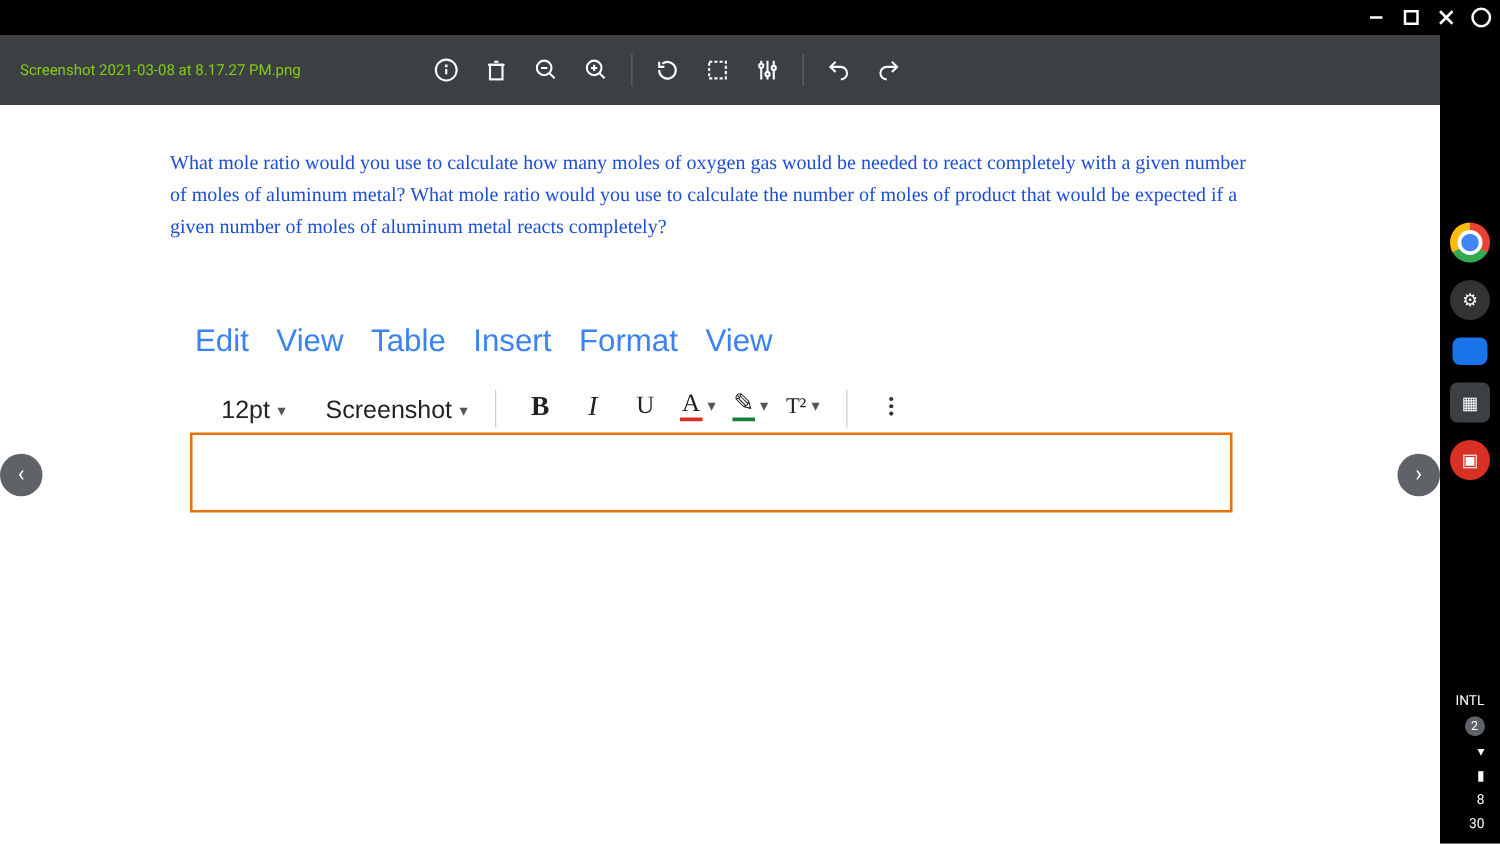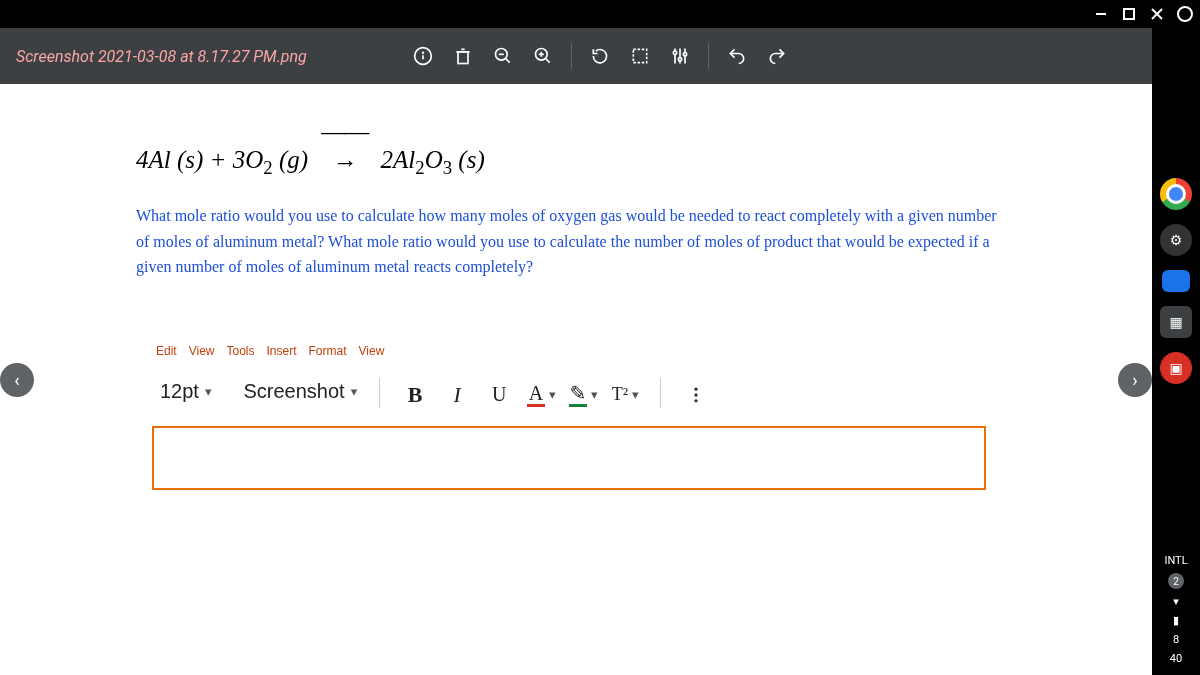--- a/index.html
+++ b/index.html
@@ -14,21 +14,21 @@
   justify-content: flex-end; align-items: center;
   padding: 0 6px; gap: 10px; color: #fff;
 }
 .topbar .wicon { width: 18px; height: 18px; display: flex; align-items:center; justify-content:center; }
 .topbar .circle { width: 16px; height: 16px; border: 2px solid #fff; border-radius: 50%; }
 .toolbar {
   height: 56px; background: #3c4043; color: #fff;
   display: flex; align-items: center; padding: 0 10px;
   gap: 4px;
 }
-.filename { font-size: 16px; color: #fca5a5; flex: 0 0 auto; padding-left: 6px; font-style: italic; }
+.filename { font-size: 12px; color: #84cc16; flex: 0 0 auto; padding-left: 6px; }
 .spacer-flex { flex: 1; }
 .tbtn {
   width: 36px; height: 36px; display: flex; align-items: center;
   justify-content: center; color: #fff; cursor: pointer;
 }
 .tsep { width: 1px; height: 26px; background: #5f6368; margin: 0 6px; }
 .more-vert { margin-left: auto; }
 .content-area {
   position: absolute;
   top: 84px; left: 0; right: 48px; bottom: 0;
@@ -57,30 +57,31 @@
   display: flex; align-items: center; justify-content: center;
   font-size: 18px; cursor: pointer;
 }
 .navcircle.left { left: 0; }
 .navcircle.right { right: 0; }
 .editor-block {
   margin-top: 58px;
   padding: 0 16px;
 }
 .menu-row {
-  display: flex; gap: 12px;
+  display: flex; gap: 22px;
   font-family: "Segoe UI", Arial, sans-serif;
-  font-size: 12px; color: #c2410c;
+  font-size: 25px; color: #3b82f6;
   padding: 6px 4px 14px;
 }
 .format-row {
-  display: flex; align-items: flex-start; gap: 8px;
+  display: flex; align-items: flex-end; gap: 8px;
   font-family: "Segoe UI", Arial, sans-serif;
   font-size: 20px; color: #222;
-  padding: 6px 0 14px 4px;
+  padding: 6px 0 4px 4px;
+  margin-left: 17px;
 }
 .fdropdown { display: flex; align-items: center; gap: 6px; cursor: pointer; padding: 2px 4px; }
 .chev { font-size: 13px; color: #555; }
 .fsep { width: 1px; height: 30px; background: #ccc; margin: 0 10px; }
 .fbtn {
   min-width: 34px; height: 34px; display:flex; align-items:center; justify-content:center;
   cursor: pointer; font-family: Georgia, serif;
 }
 .fbtn.bold { font-weight: 700; font-size: 22px; }
 .fbtn.italic { font-style: italic; font-size: 22px; font-family: Georgia, serif; }
@@ -99,21 +100,21 @@
   display: flex; flex-direction: column; align-items: center;
   padding-top: 150px; gap: 14px; color: #fff;
 }
 .dock-icon { width: 32px; height: 32px; border-radius: 50%; display:flex; align-items:center; justify-content:center; font-size:14px;}
 .dock-icon.chrome { background: conic-gradient(#ea4335 0 120deg, #34a853 120deg 240deg, #fbbc05 240deg 360deg); position:relative;}
 .dock-icon.chrome::after{content:"";width:14px;height:14px;background:#4285f4;border:3px solid #fff;border-radius:50%;}
 .dock-icon.settings { background:#333; color:#fff;}
 .dock-icon.folder { background:#1a73e8; border-radius:6px; width:28px; height:22px;}
 .dock-icon.other1 { background:#3c4043; border-radius:6px;}
 .dock-icon.photo { background:#d93025; border-radius:50%;}
-.dock-bottom { margin-top:auto; display:flex; flex-direction:column; align-items:center; gap:6px; padding-bottom:10px; font-size:11px;}
+.dock-bottom { margin-top:auto; display:flex; flex-direction:column; align-items:flex-end; gap:6px; padding-bottom:10px; font-size:11px;}
 .badge2 { width:16px; height:16px; border-radius:50%; background:#5f6368; display:flex; align-items:center;justify-content:center; font-size:10px;}
 svg { display: block; }
 .menu-item { cursor:pointer; }
 </style>
 </head>
 <body>
 
 <div class="topbar">
   <div class="wicon">
       <svg width="14" height="14" viewBox="0 0 14 14">
@@ -210,31 +211,27 @@
         <circle cx="12" cy="12" r="2"></circle>
         <circle cx="12" cy="19" r="2"></circle>
       </svg>
     </div>
 </div>
 
 <div class="content-area">
   <div class="navcircle left">‹</div>
   <div class="navcircle right">›</div>
   <div class="page">
-    <div class="equation">
-      <span>4Al (s)</span><span> + </span><span>3O</span><span class="sub">2</span><span> (g)</span>
-      <span class="arrow">——→</span><span> 2Al</span><span class="sub">2</span><span>O</span><span class="sub">3</span><span> (s)</span>
-    </div>
     <div class="q-body">What mole ratio would you use to calculate how many moles of oxygen gas would be needed to react completely with a given number of moles of aluminum metal? What mole ratio would you use to calculate the number of moles of product that would be expected if a given number of moles of aluminum metal reacts completely?</div>
 
     <div class="editor-block">
       <div class="menu-row">
         <span class="menu-item">Edit</span>
         <span class="menu-item">View</span>
-        <span class="menu-item">Tools</span>
+        <span class="menu-item">Table</span>
         <span class="menu-item">Insert</span>
         <span class="menu-item">Format</span>
         <span class="menu-item">View</span>
       </div>
       <div class="format-row">
         <div class="fdropdown">
           <span>12pt</span>
           <span class="chev">▾</span>
         </div>
         <div style="width:8px"></div>
@@ -285,15 +282,15 @@
   <div class="dock-icon settings">⚙</div>
   <div class="dock-icon folder"></div>
   <div class="dock-icon other1">▦</div>
   <div class="dock-icon photo">▣</div>
   <div class="dock-bottom">
     <span>INTL</span>
     <span class="badge2">2</span>
     <span>▾</span>
     <span>▮</span>
     <span>8</span>
-    <span>40</span>
+    <span>30</span>
   </div>
 </div>
 
 </body></html>

